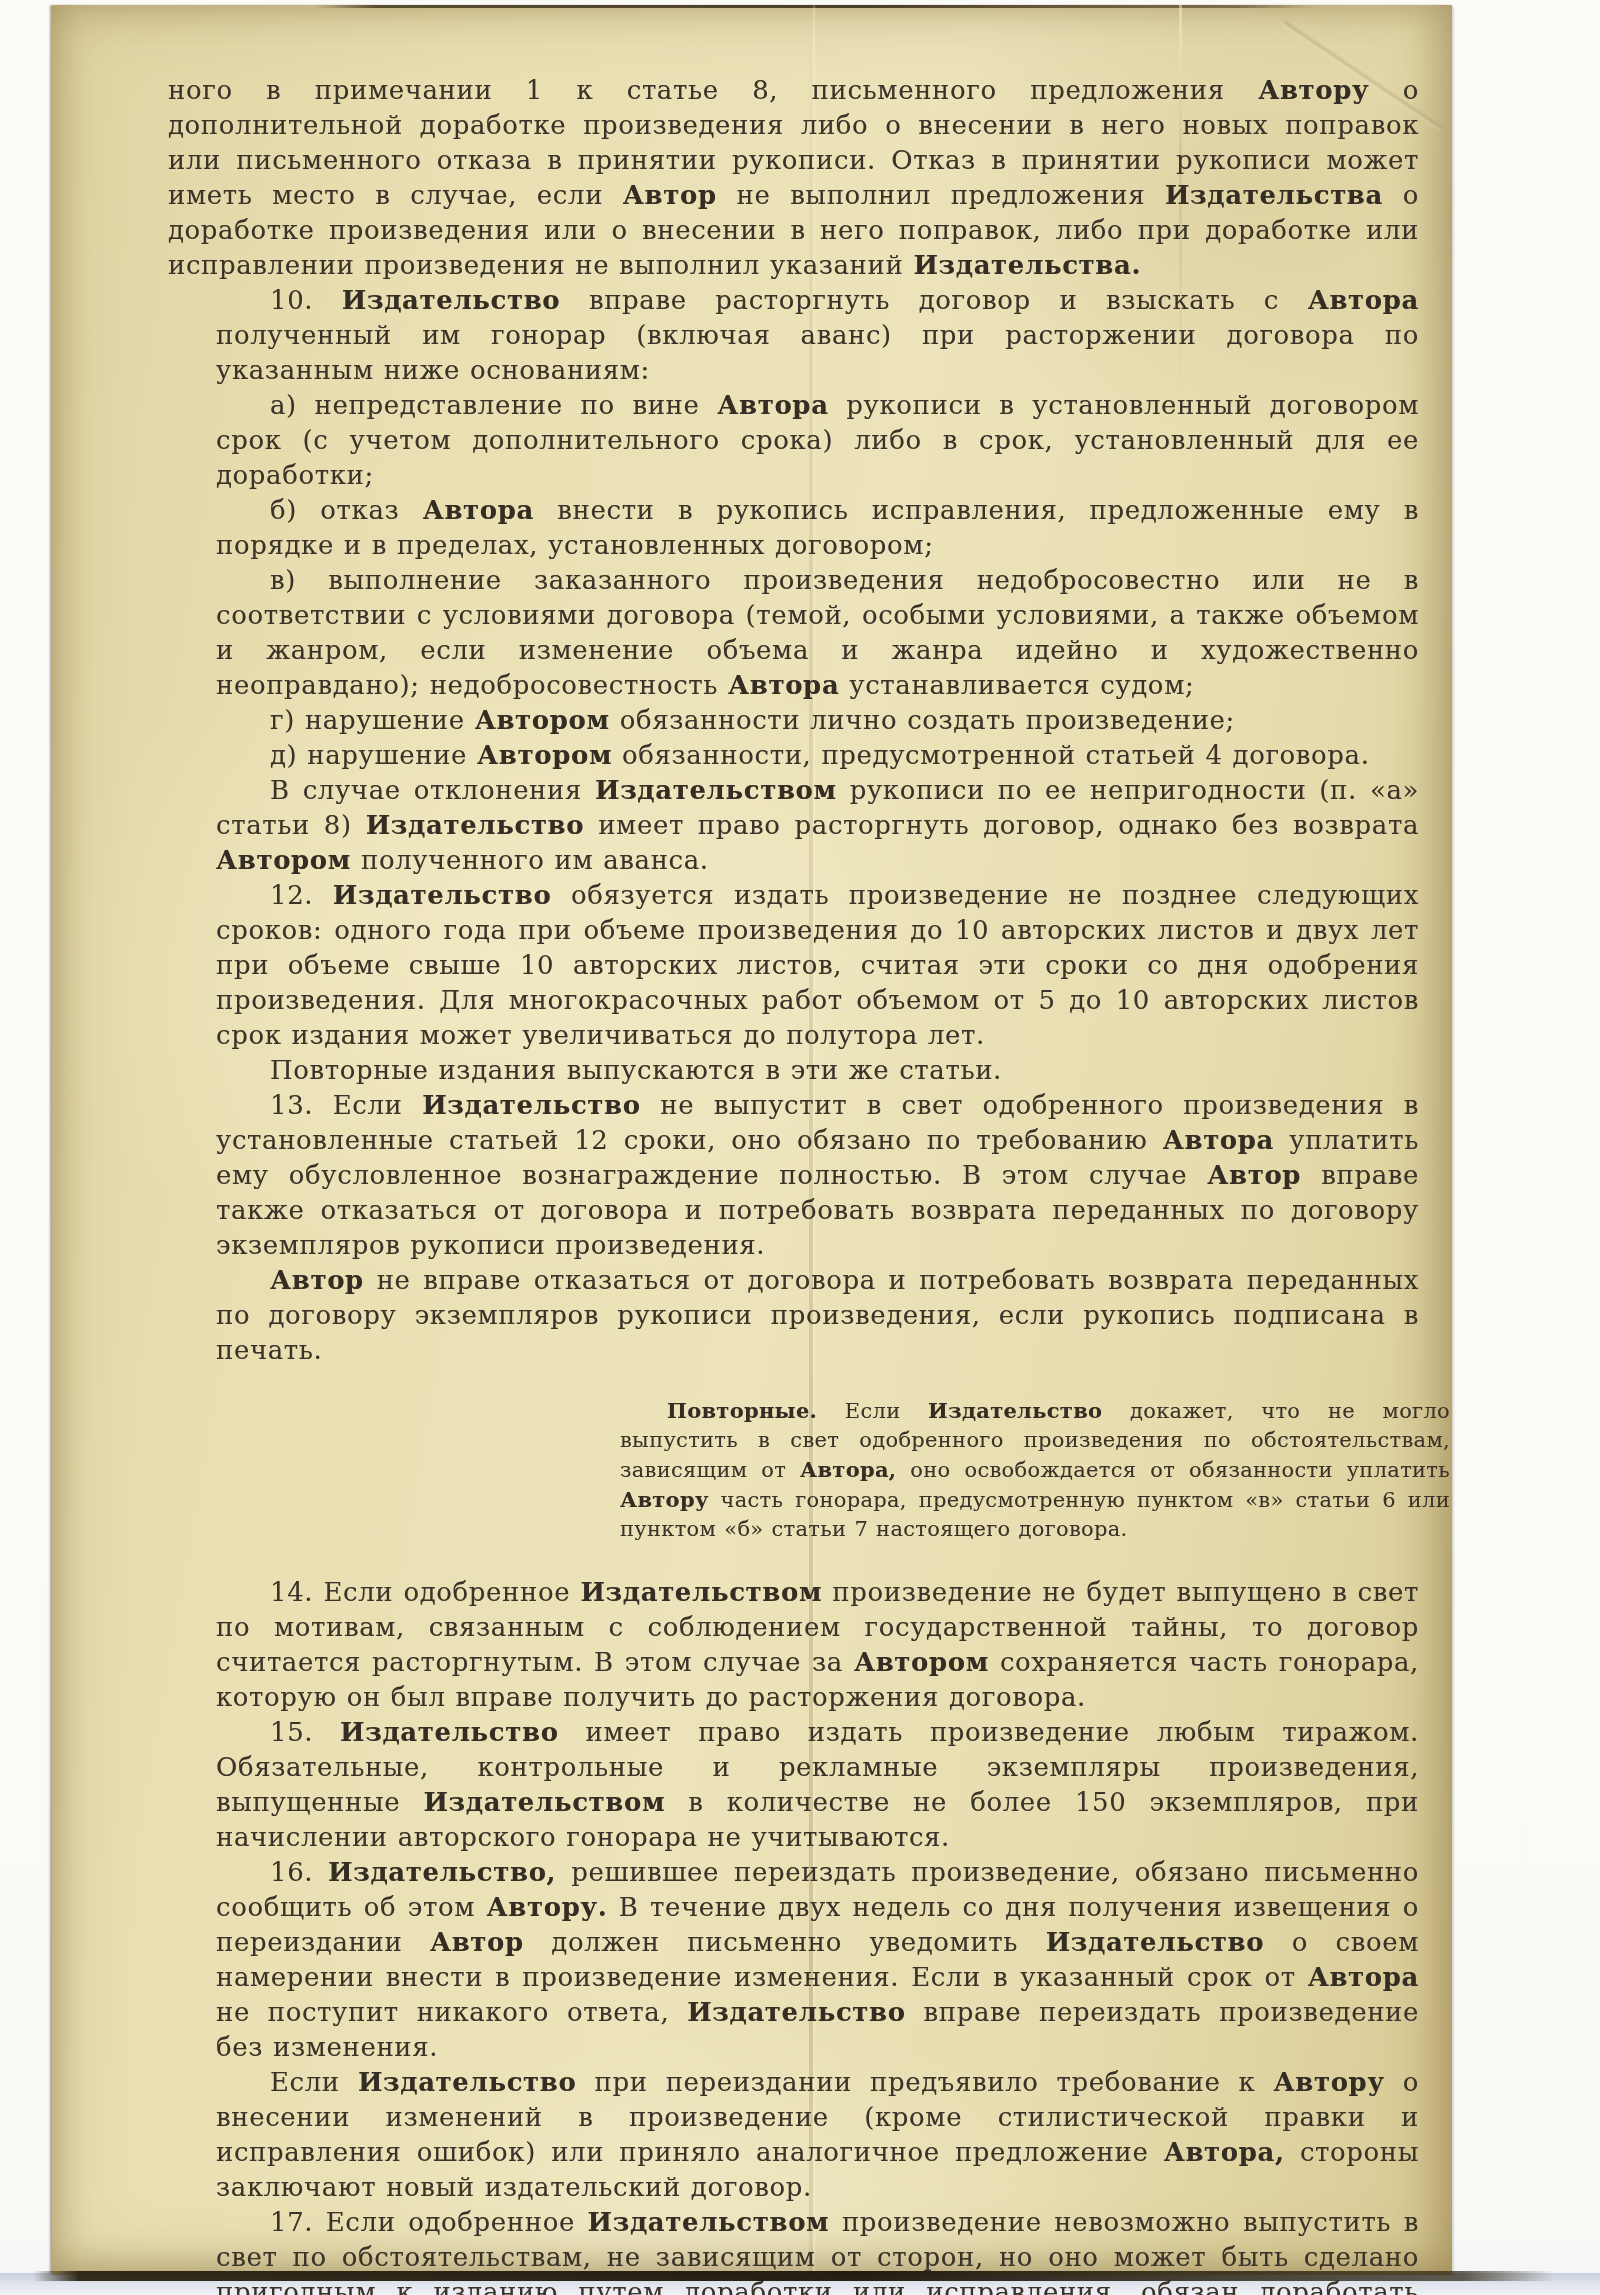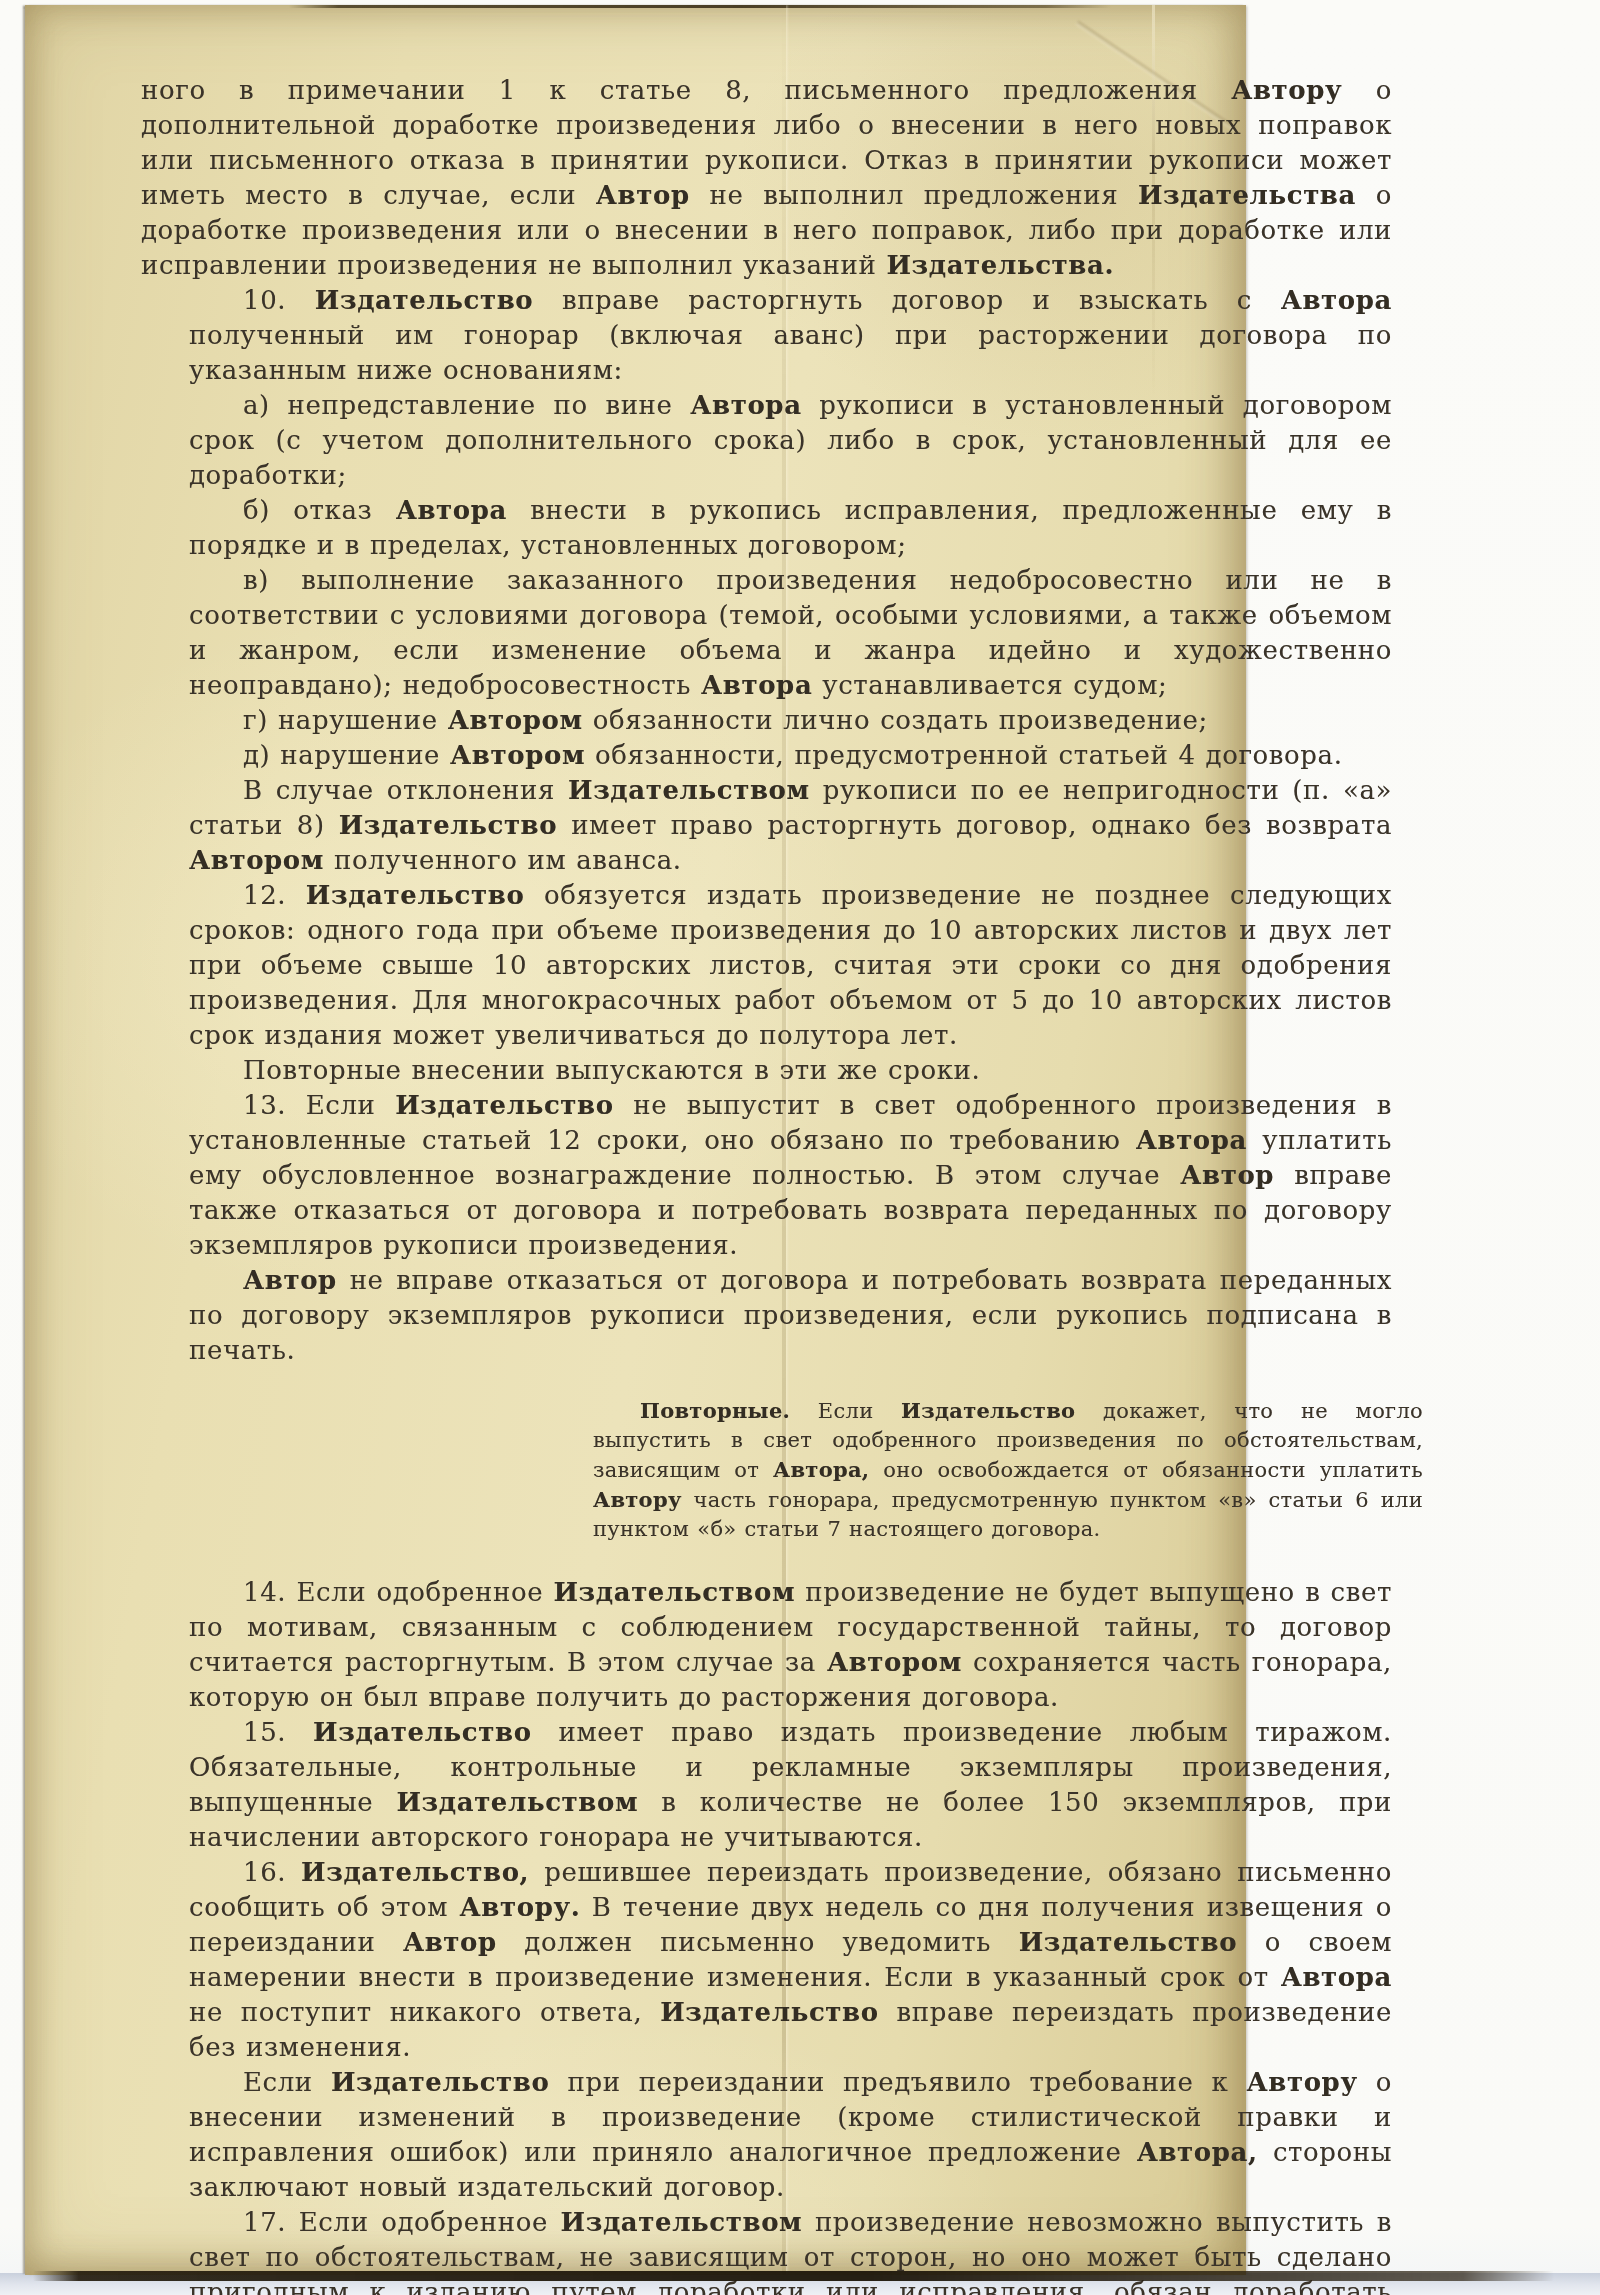--- a/index.html
+++ b/index.html
@@ -18,36 +18,37 @@
   .scanner-bottom {
     position: absolute;
     left: 0; right: 0; bottom: 0;
     height: 22.4px;
     background: linear-gradient(180deg, #c9d0dc 0%, #e2e6ee 55%, #eef1f5 100%);
   }
 
   
   .paper {
     position: absolute;
-    left: 25px;
+    left: 52px;
     top: 4.5px;
-    width: 1221px;
+    width: 1388px;
     height: 2270px;
     background:
       radial-gradient(ellipse 673px 505px at 32% 42%, rgba(255, 250, 224, 0.35), rgba(255,250,224,0) 70%),
       radial-gradient(ellipse 505px 392px at 85% 8%, rgba(189, 168, 110, 0.22), rgba(189,168,110,0) 65%),
       radial-gradient(ellipse 561px 336px at 50% 99%, rgba(255, 252, 232, 0.25), rgba(255,252,232,0) 70%),
       linear-gradient(100deg, #e0d4a4 0%, #e9dfb2 24%, #ece3ba 52%, #e6dcae 76%, #d8ca95 100%);
     box-shadow:
       inset 0 0 78px rgba(128, 106, 52, 0.22),
       inset -19px 0 39px rgba(118, 94, 42, 0.26),
       inset 0 -14.6px 31px rgba(118, 94, 42, 0.18),
       inset 12.3px 0 28px rgba(118, 94, 42, 0.14),
       -2.8px 0 1.7px -0.6px rgba(84, 74, 50, 0.55),
       2.8px 0 2.2px -1.1px rgba(120, 112, 92, 0.35);
+    padding-left: 12px;
   }
 
   
   .top-edge-shadow {
     position: absolute;
     top: 0; left: 264px; right: 135px;
     height: 3.9px;
     background: linear-gradient(90deg,
       rgba(52, 40, 18, 0) 0%, rgba(52, 40, 18, 0.75) 6%,
       rgba(52, 40, 18, 0.85) 55%, rgba(64, 50, 24, 0.55) 92%, rgba(52,40,18,0) 100%);
@@ -136,21 +137,21 @@
     <div class="text-block">
         <p class="para body">ного в примечании 1 к статье 8, письменного предложения <b>Автору</b> о дополнительной доработке произведения либо о внесении в него новых поправок или письменного отказа в принятии рукописи. Отказ в принятии рукописи может иметь место в случае, если <b>Автор</b> не выполнил предложения <b>Издательства</b> о доработке произведения или о внесении в него поправок, либо при доработке или исправлении произведения не выполнил указаний <b>Издательства.</b></p>
         <p class="para body indent">10. <b>Издательство</b> вправе расторгнуть договор и взыскать с <b>Автора</b> полученный им гонорар (включая аванс) при расторжении договора по указанным ниже основаниям:</p>
         <p class="para body indent">а) непредставление по вине <b>Автора</b> рукописи в установленный договором срок (с учетом дополнительного срока) либо в срок, установленный для ее доработки;</p>
         <p class="para body indent">б) отказ <b>Автора</b> внести в рукопись исправления, предложенные ему в порядке и в пределах, установленных договором;</p>
         <p class="para body indent">в) выполнение заказанного произведения недобросовестно или не в соответствии с условиями договора (темой, особыми условиями, а также объемом и жанром, если изменение объема и жанра идейно и художественно неоправдано); недобросовестность <b>Автора</b> устанавливается судом;</p>
         <p class="para body indent">г) нарушение <b>Автором</b> обязанности лично создать произведение;</p>
         <p class="para body indent">д) нарушение <b>Автором</b> обязанности, предусмотренной статьей 4 договора.</p>
         <p class="para body indent">В случае отклонения <b>Издательством</b> рукописи по ее непригодности (п. «а» статьи 8) <b>Издательство</b> имеет право расторгнуть договор, однако без возврата <b>Автором</b> полученного им аванса.</p>
         <p class="para body indent">12. <b>Издательство</b> обязуется издать произведение не позднее следующих сроков: одного года при объеме произведения до 10 авторских листов и двух лет при объеме свыше 10 авторских листов, считая эти сроки со дня одобрения произведения. Для многокрасочных работ объемом от 5 до 10 авторских листов срок издания может увеличиваться до полутора лет.</p>
-        <p class="para body indent">Повторные внесении выпускаются в эти же сроки.</p>
+        <p class="para body indent">Повторные издания выпускаются в эти же статьи.</p>
         <p class="para body indent">13. Если <b>Издательство</b> не выпустит в свет одобренного произведения в установленные статьей 12 сроки, оно обязано по требованию <b>Автора</b> уплатить ему обусловленное вознаграждение полностью. В этом случае <b>Автор</b> вправе также отказаться от договора и потребовать возврата переданных по договору экземпляров рукописи произведения.</p>
         <p class="para body indent"><b>Автор</b> не вправе отказаться от договора и потребовать возврата переданных по договору экземпляров рукописи произведения, если рукопись подписана в печать.</p>
         <p class="para note"><b>Повторные.</b> Если <b>Издательство</b> докажет, что не могло выпустить в свет одобренного произведения по обстоятельствам, зависящим от <b>Автора,</b> оно освобождается от обязанности уплатить <b>Автору</b> часть гонорара, предусмотренную пунктом «в» статьи 6 или пунктом «б» статьи 7 настоящего договора.</p>
         <p class="para body indent">14. Если одобренное <b>Издательством</b> произведение не будет выпущено в свет по мотивам, связанным с соблюдением государственной тайны, то договор считается расторгнутым. В этом случае за <b>Автором</b> сохраняется часть гонорара, которую он был вправе получить до расторжения договора.</p>
         <p class="para body indent">15. <b>Издательство</b> имеет право издать произведение любым тиражом. Обязательные, контрольные и рекламные экземпляры произведения, выпущенные <b>Издательством</b> в количестве не более 150 экземпляров, при начислении авторского гонорара не учитываются.</p>
         <p class="para body indent">16. <b>Издательство,</b> решившее переиздать произведение, обязано письменно сообщить об этом <b>Автору.</b> В течение двух недель со дня получения извещения о переиздании <b>Автор</b> должен письменно уведомить <b>Издательство</b> о своем намерении внести в произведение изменения. Если в указанный срок от <b>Автора</b> не поступит никакого ответа, <b>Издательство</b> вправе переиздать произведение без изменения.</p>
         <p class="para body indent">Если <b>Издательство</b> при переиздании предъявило требование к <b>Автору</b> о внесении изменений в произведение (кроме стилистической правки и исправления ошибок) или приняло аналогичное предложение <b>Автора,</b> стороны заключают новый издательский договор.</p>
         <p class="para body indent">17. Если одобренное <b>Издательством</b> произведение невозможно выпустить в свет по обстоятельствам, не зависящим от сторон, но оно может быть сделано пригодным к изданию путем доработки или исправления,  обязан доработать произведение или внести в него исправления. В этом случае стороны в письменной форме согласовывают срок, необходи-</p>
       </div>
   </div>

